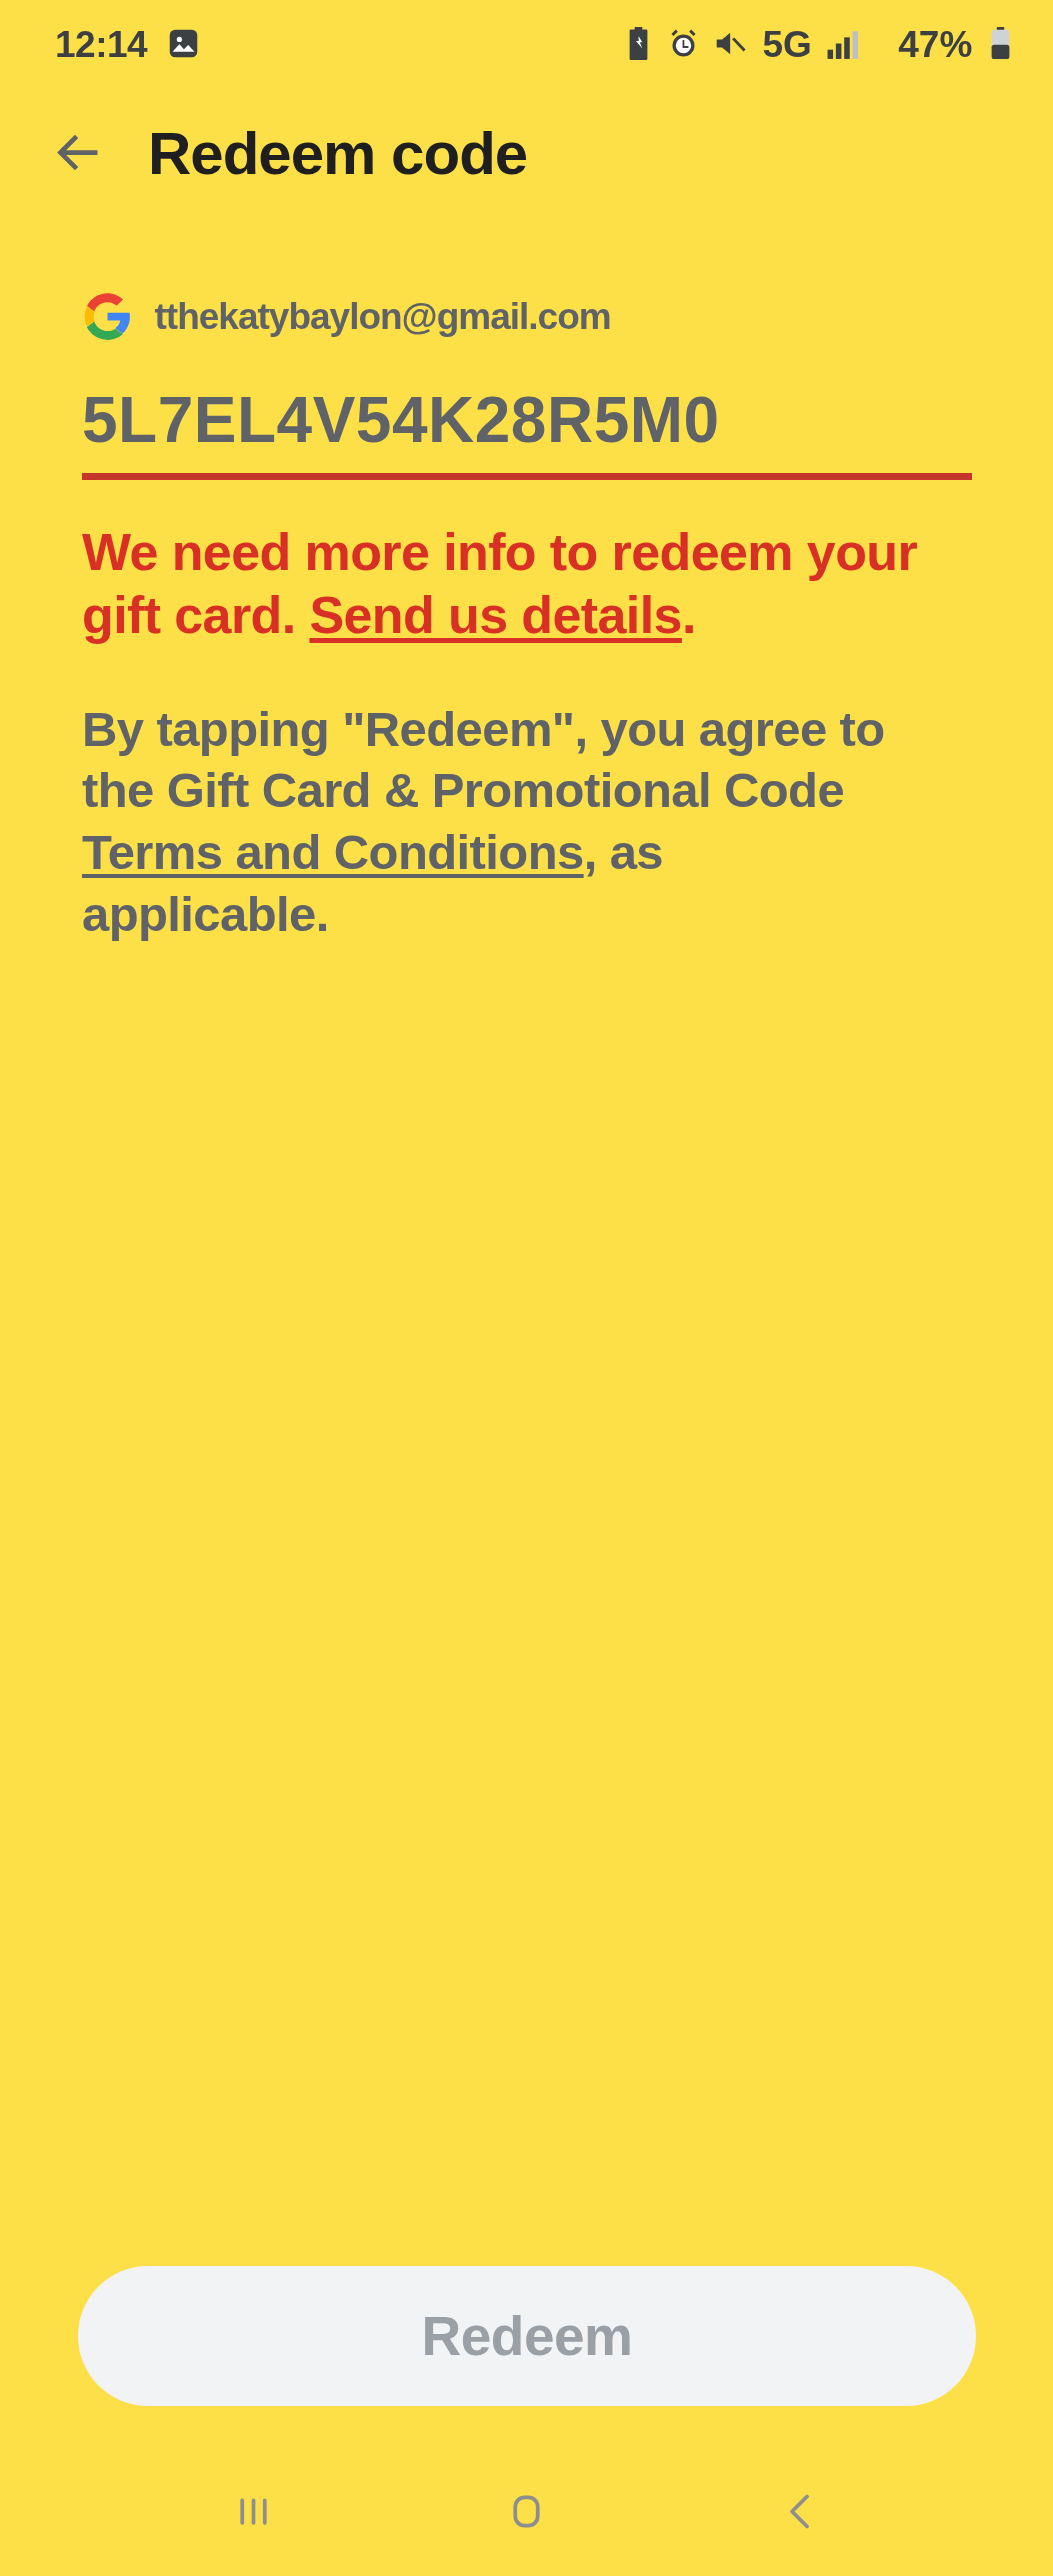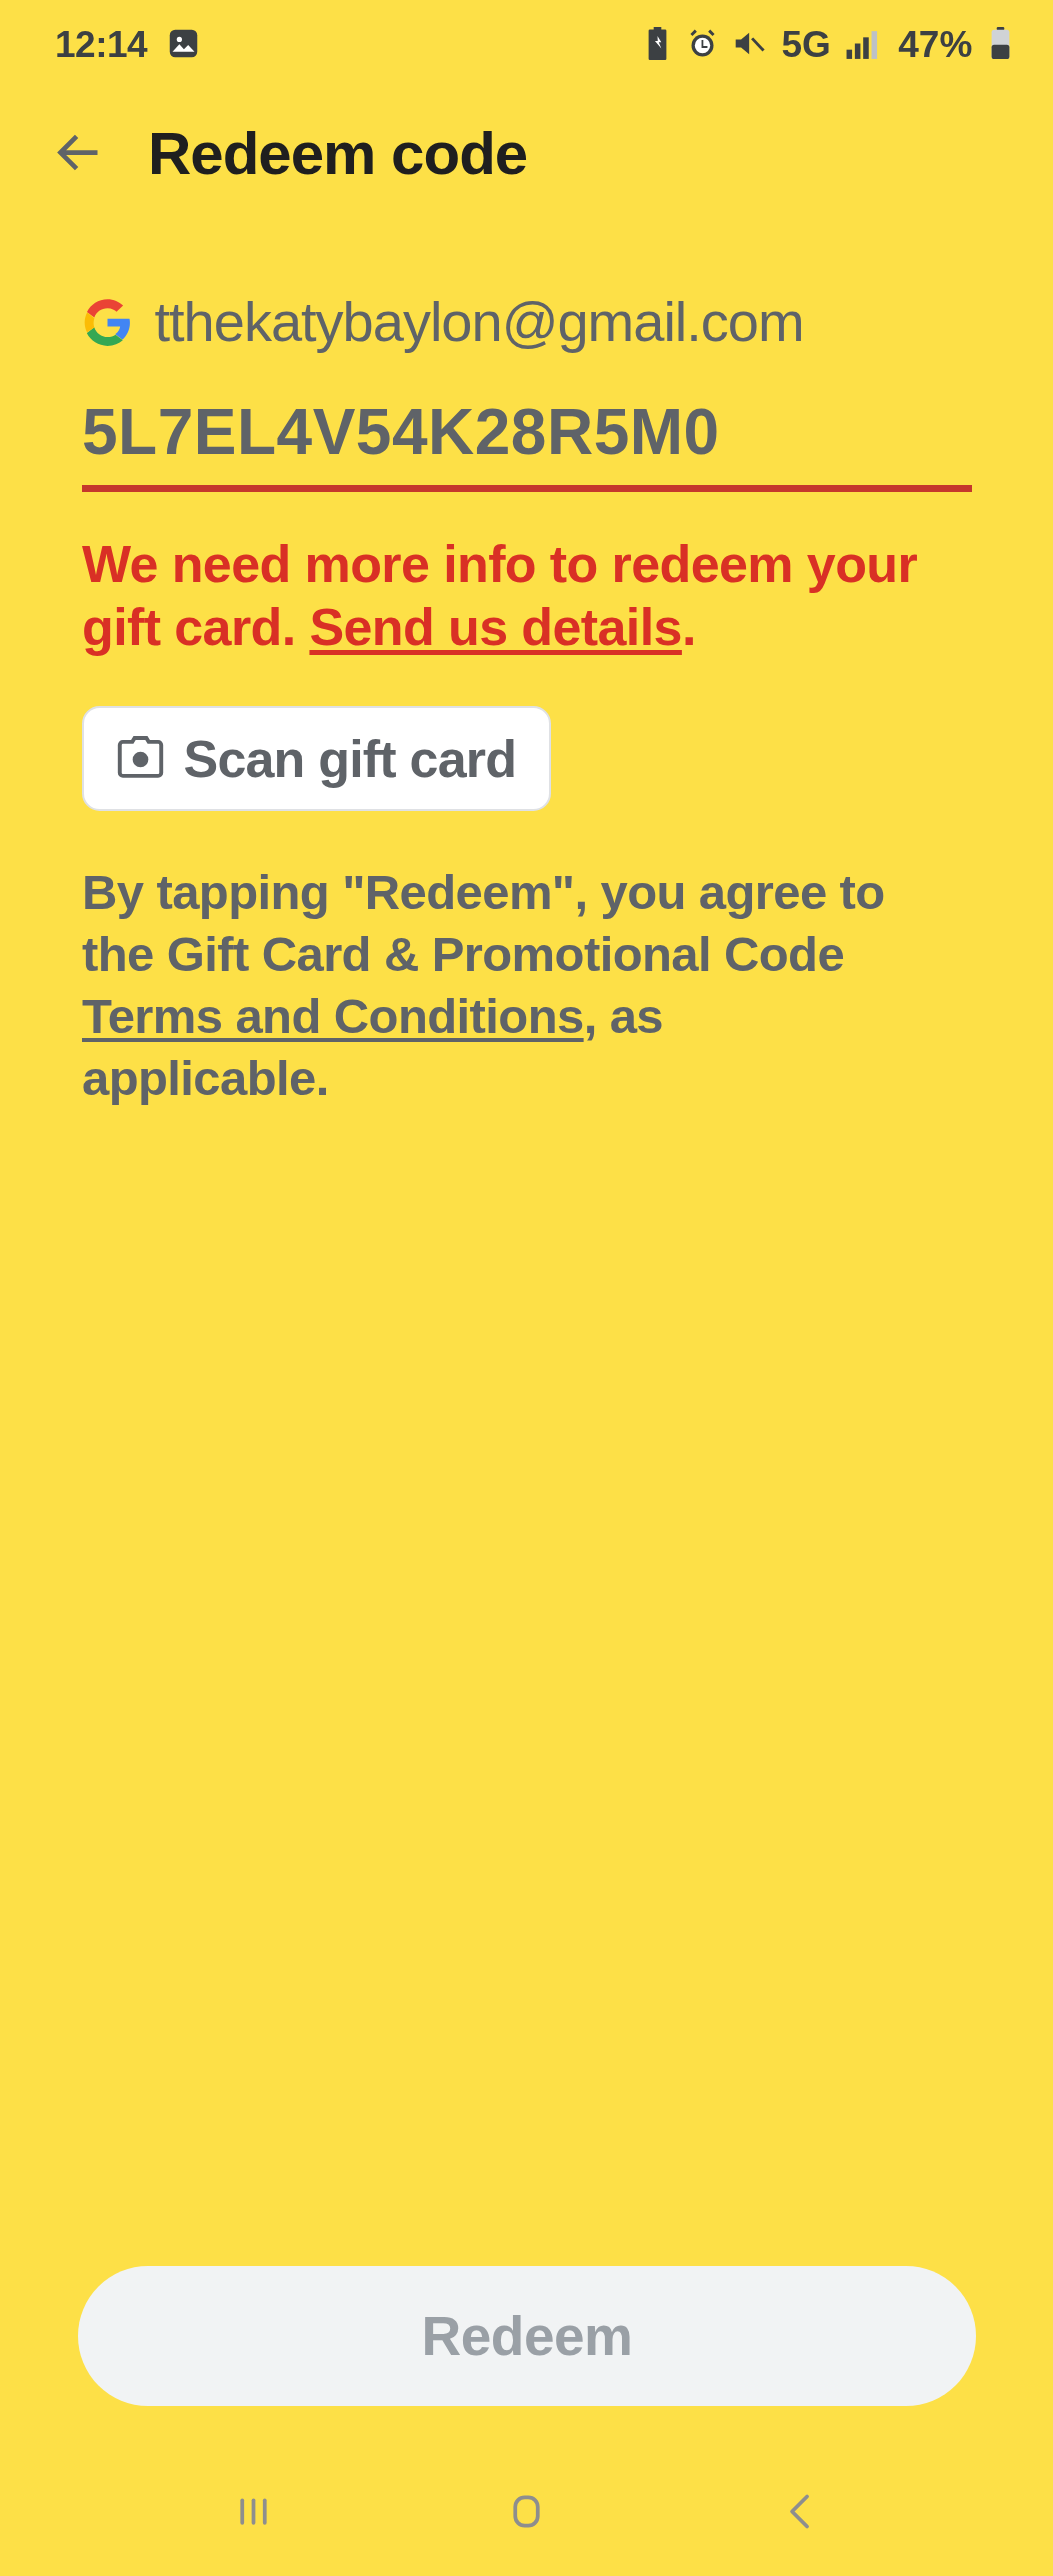--- a/index.html
+++ b/index.html
@@ -24,21 +24,21 @@
     flex:none;
   }
   .status-left { display:flex; align-items:center; gap:19.5px; }
   .status-time {
     font-size:37px; font-weight:bold; color:#3c4043;
     letter-spacing:-0.5px;
   }
   .status-right { display:flex; align-items:center; gap:13.7px; }
   .sb-icon { display:block; }
   .status-batt-pct {
-    font-size:37px; font-weight:bold; color:#3c4043; margin-left:3px;
+    font-size:37px; font-weight:bold; color:#3c4043; margin-left:22px;
   }
 
   
   .header {
     height:127px; display:flex; align-items:center;
     padding-left:47px; gap:39px; flex:none;
   }
   .back-btn {
     width:62px; height:62px;
     display:flex; align-items:center; justify-content:center;
@@ -51,21 +51,21 @@
 
   
   .content { padding:0 78px 0 82px; flex:1 1 auto; }
 
   .account-row {
     display:flex; align-items:center; gap:21.5px;
     margin-top:74px;
   }
   .g-logo { flex:none; width:51px; height:51px; }
   .account-email {
-    font-size:56px; font-weight:normal; color:#5f6368;
+    font-size:37px; font-weight:bold; color:#5f6368;
     line-height:1.12; letter-spacing:-1px;
     width:810px; word-break:break-all;
   }
 
   .code-field { margin-top:43px; width:890px; }
   .code-value {
     font-size:64px; font-weight:bold; color:#5f6368;
     letter-spacing:0.5px; line-height:1.1;
     padding-bottom:17.6px;
     white-space:nowrap;
@@ -207,29 +207,20 @@
       <div class="account-email">tthekatybaylon@gmail.com</div>
     </div>
 
     <div class="code-field">
       <div class="code-value" placeholder="Enter code">5L7EL4V54K28R5M0</div>
       <div class="code-underline"></div>
     </div>
 
     <div class="error-text"><span>We need more info to redeem your gift card. </span><span class="error-link">Send us details</span><span>.</span></div>
 
-    <button class="scan-btn">
-      <span>
-        <svg width="47" height="43" viewBox="0 0 24 22">
-            <path d="M9 1h6l1.2 2H21a1.6 1.6 0 011.6 1.6v14.2A1.6 1.6 0 0121 20.4H3A1.6 1.6 0 011.4 18.8V4.6A1.6 1.6 0 013 3h4.8z" fill="none" stroke="#5f6368" stroke-width="2"></path>
-            <circle cx="12" cy="12" r="4" fill="#5f6368"></circle>
-          </svg>
-      </span>
-      <span class="scan-label">Scan gift card</span>
-    </button>
 
     <div class="terms-text"><span>By tapping "Redeem", you agree to the Gift Card &amp; Promotional Code </span><span class="terms-link">Terms and Conditions</span><span>, as applicable.</span></div>
 
   </div>
 
   <div class="redeem-wrap">
     <button class="redeem-btn" disabled="">Redeem</button>
   </div>
 
   <div class="nav-bar">

